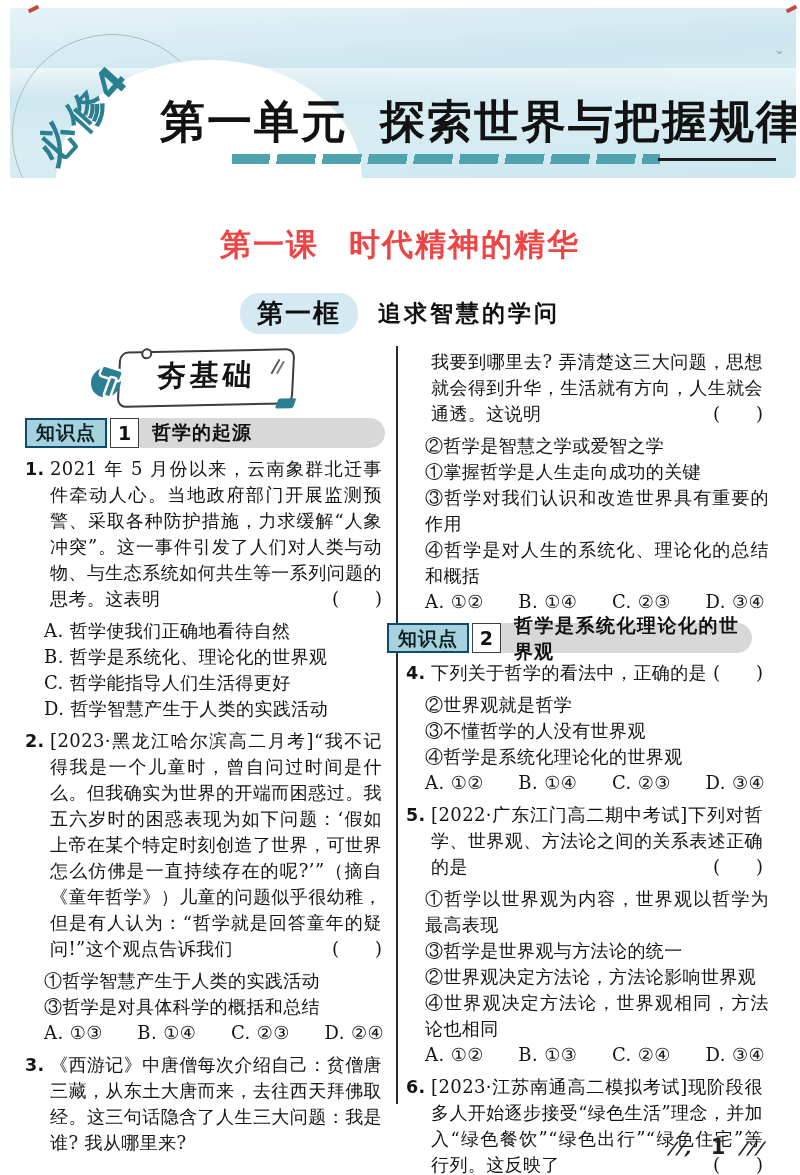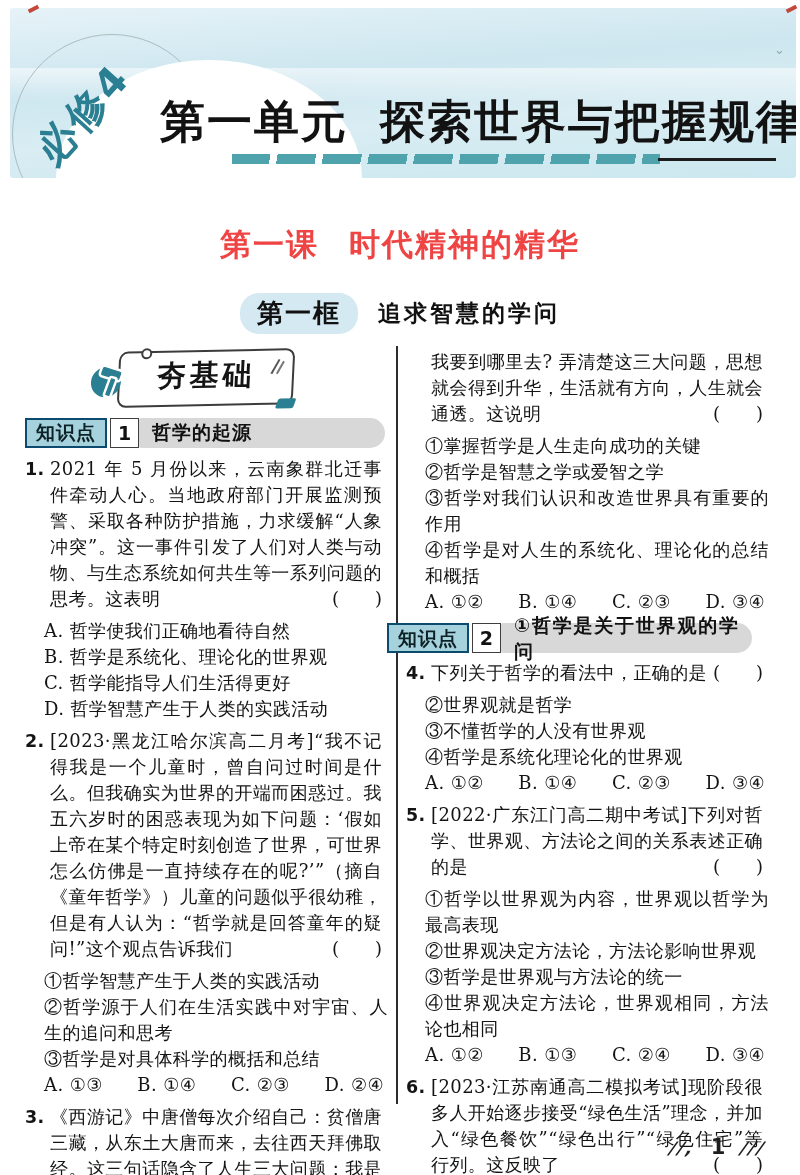--- a/index.html
+++ b/index.html
@@ -145,79 +145,78 @@
       <div class="opt">A. 哲学使我们正确地看待自然</div>
       <div class="opt">B. 哲学是系统化、理论化的世界观</div>
       <div class="opt">C. 哲学能指导人们生活得更好</div>
       <div class="opt">D. 哲学智慧产生于人类的实践活动</div>
     </div>
 
     <div class="q">
       <span class="qnum">2.</span>
       <p class="stem"><span class="src">[2023·黑龙江哈尔滨高二月考]</span><span>“我不记得我是一个儿童时，曾自问过时间是什么。但我确实为世界的开端而困惑过。我五六岁时的困惑表现为如下问题：‘假如上帝在某个特定时刻创造了世界，可世界怎么仿佛是一直持续存在的呢?’”（摘自《童年哲学》）儿童的问题似乎很幼稚，但是有人认为：“哲学就是回答童年的疑问!”这个观点告诉我们</span><span class="bracket">(　　)</span></p>
       <div class="sub">①哲学智慧产生于人类的实践活动</div>
-      <div class="sub">②哲学源于人们在生活实践中对宇宙、人生的追问和思考</div>
       <div class="sub">③哲学是对具体科学的概括和总结</div>
       <div class="ansrow">
         <span>A. ①③</span>
         <span>B. ①④</span>
         <span>C. ②③</span>
         <span>D. ②④</span>
       </div>
     </div>
 
     <div class="q">
       <span class="qnum">3.</span>
       <p class="stem"><span>《西游记》中唐僧每次介绍自己：贫僧唐三藏，从东土大唐而来，去往西天拜佛取经。这三句话隐含了人生三大问题：我是谁? 我从哪里来?</span></p>
     </div>
 
   </div>
 
   <div class="col col-right">
 
     <div class="q-noindent">
       <p class="stem"><span>我要到哪里去? 弄清楚这三大问题，思想就会得到升华，生活就有方向，人生就会通透。这说明</span><span class="bracket">(　　)</span></p>
+      <div class="sub">②哲学是智慧之学或爱智之学</div>
       <div class="sub">①掌握哲学是人生走向成功的关键</div>
-      <div class="sub">②哲学是智慧之学或爱智之学</div>
       <div class="sub">③哲学对我们认识和改造世界具有重要的作用</div>
       <div class="sub">④哲学是对人生的系统化、理论化的总结和概括</div>
       <div class="ansrow">
         <span>A. ①②</span>
         <span>B. ①④</span>
         <span>C. ②③</span>
         <span>D. ③④</span>
       </div>
     </div>
 
     <div class="kp kp-flow">
       <span class="kp-label">知识点</span>
       <span class="kp-num">2</span>
-      <span class="kp-bar">①哲学是关于世界观的学问</span>
+      <span class="kp-bar">哲学是系统化理论化的世界观</span>
     </div>
 
     <div class="q">
       <span class="qnum">4.</span>
       <p class="stem"><span>下列关于哲学的看法中，正确的是</span><span class="bracket">(　　)</span></p>
       <div class="sub">②世界观就是哲学</div>
       <div class="sub">③不懂哲学的人没有世界观</div>
       <div class="sub">④哲学是系统化理论化的世界观</div>
       <div class="ansrow">
         <span>A. ①②</span>
         <span>B. ①④</span>
         <span>C. ②③</span>
         <span>D. ③④</span>
       </div>
     </div>
 
     <div class="q">
       <span class="qnum">5.</span>
       <p class="stem"><span class="src">[2022·广东江门高二期中考试]</span><span>下列对哲学、世界观、方法论之间的关系表述正确的是</span><span class="bracket">(　　)</span></p>
       <div class="sub">①哲学以世界观为内容，世界观以哲学为最高表现</div>
+      <div class="sub">③哲学是世界观与方法论的统一</div>
       <div class="sub">②世界观决定方法论，方法论影响世界观</div>
-      <div class="sub">③哲学是世界观与方法论的统一</div>
       <div class="sub">④世界观决定方法论，世界观相同，方法论也相同</div>
       <div class="ansrow">
         <span>A. ①②</span>
         <span>B. ①③</span>
         <span>C. ②④</span>
         <span>D. ③④</span>
       </div>
     </div>
 
     <div class="q">

